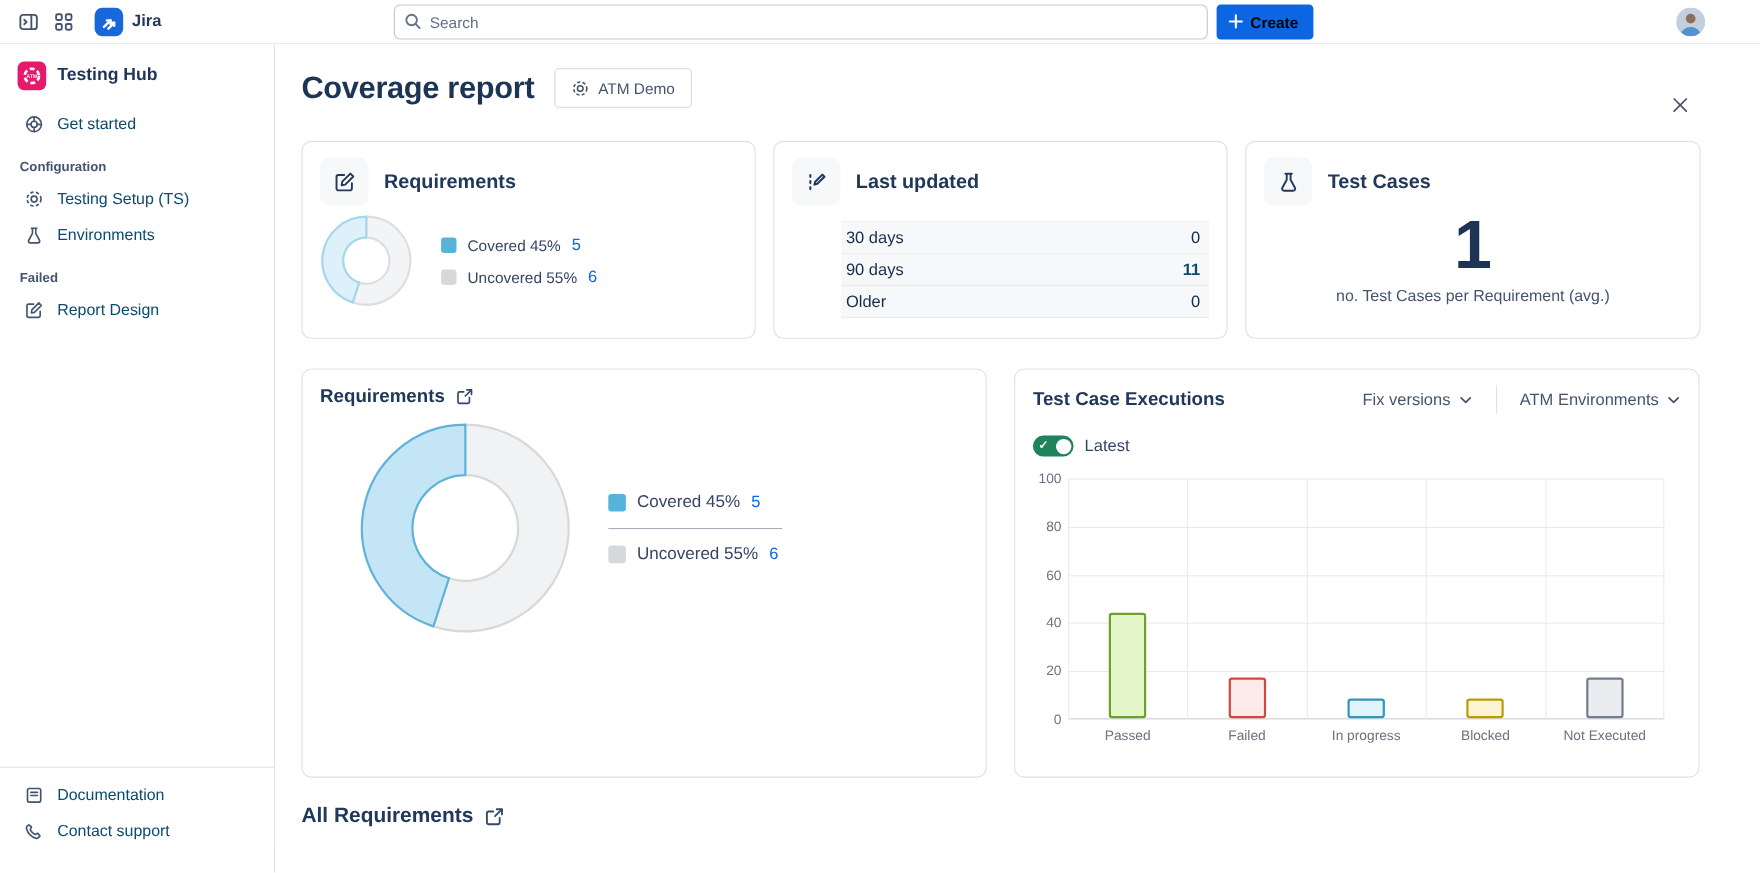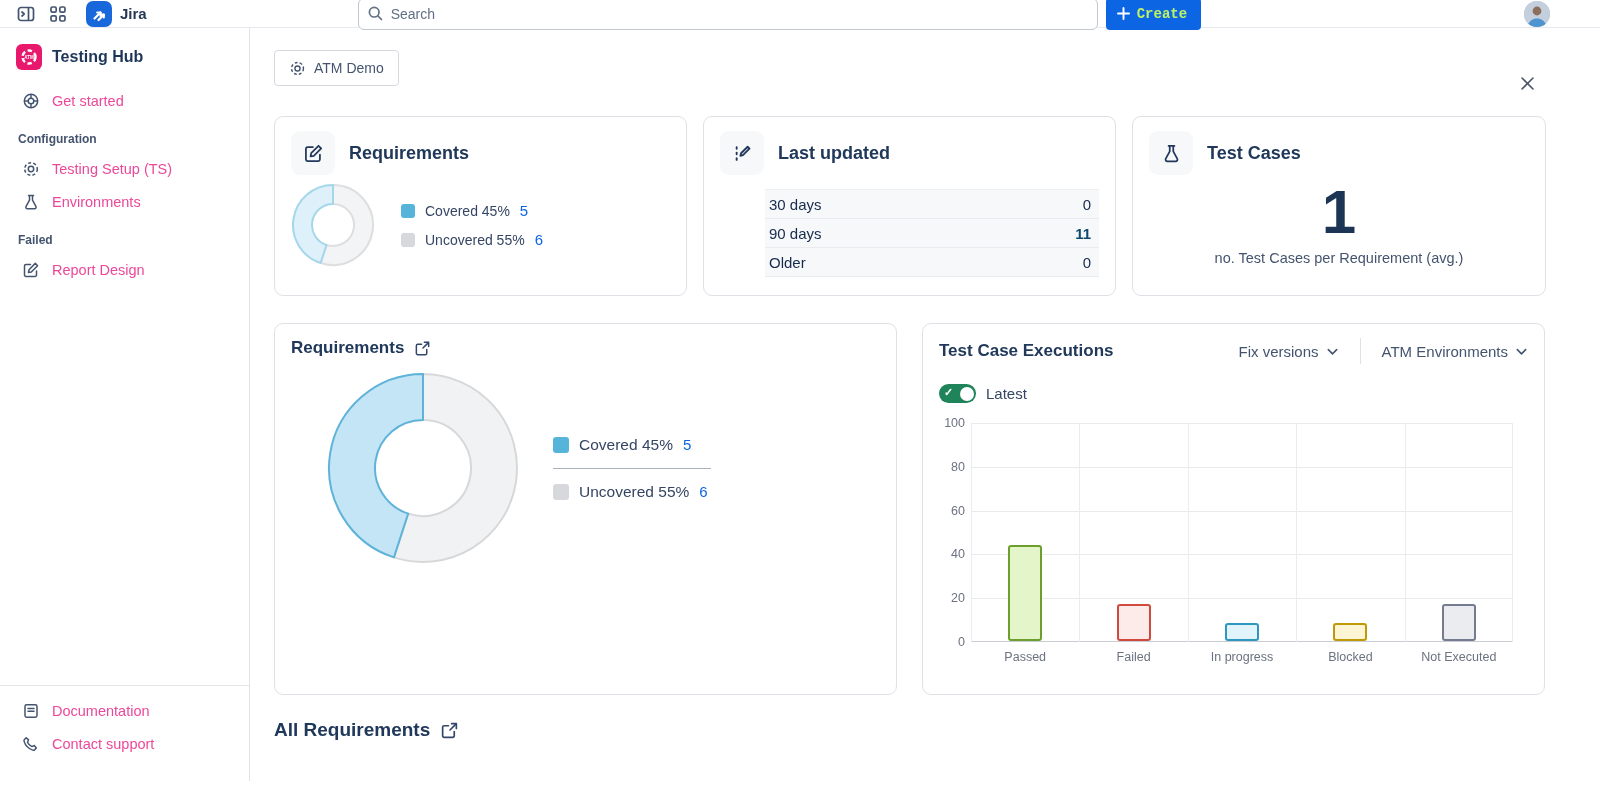--- a/index.html
+++ b/index.html
@@ -1,40 +1,40 @@
 <!DOCTYPE html>
 <html><head>
 <meta charset="utf-8">
 <style>
   * { margin:0; padding:0; box-sizing:border-box; }
   html,body { width:1600px; height:794px; overflow:hidden; background:#fff;
     font-family:"Liberation Sans", sans-serif; color:#172b4d; }
 
   
-  .topbar { height:28px; display:flex; align-items:center; border-bottom:1px solid #e7e9ee; padding:0 0 0 10px; background:#fff; }
+  .topbar { height:40px; display:flex; align-items:center; border-bottom:1px solid #e7e9ee; padding:0 0 0 10px; background:#fff; }
   .tb-iconbtn { width:32px; height:32px; border-radius:6px; display:flex; align-items:center; justify-content:center; cursor:pointer; }
   .tb-iconbtn svg { display:block; }
   .jira-logo { width:26px; height:26px; border-radius:7px; background:#1868db; margin-left:12px; display:flex; align-items:center; justify-content:center; }
   .jira-name { font-size:15px; font-weight:700; color:#253858; margin-left:8px; }
   .search-wrap { position:relative; margin-left:211px; }
   .search-input { width:740px; height:32px; border:1px solid #c1c7d0; border-radius:6px; padding:0 10px 0 32px;
     font-size:14px; color:#44546f; font-family:"Liberation Sans",sans-serif; outline:none; background:#fff; }
   .search-input::placeholder { color:#626f86; }
   .search-icon { position:absolute; left:9px; top:7px; }
-  .create-btn { margin-left:8px; height:32px; padding:0 14px 0 10px; background:#0c66e4; color:#bef264; border:none; border-radius:4px;
-    font-size:14px; font-weight:700; display:flex; align-items:center; gap:6px; cursor:pointer; font-family:Liberation Mono, monospace; }
+  .create-btn { margin-left:8px; height:32px; padding:0 14px 0 10px; background:#0c66e4; color:#000000; border:none; border-radius:4px;
+    font-size:14px; font-weight:700; display:flex; align-items:center; gap:6px; cursor:pointer; font-family:Liberation Sans, sans-serif; }
   .avatar { margin-left:auto; margin-right:50px; width:26px; height:26px; border-radius:50%; background:#b8c7d9; overflow:hidden; cursor:pointer; }
 
   
   .shell { display:flex; height:753px; }
   .sidebar { width:250px; border-right:1px solid #e1e3e8; position:relative; background:#fff; flex:none; }
   .sb-head { display:flex; align-items:center; gap:10px; padding:16px 16px 14px 16px; }
   .atm-logo { width:26px; height:26px; border-radius:6px; background:#e8186d; display:flex; align-items:center; justify-content:center; flex:none; }
   .sb-title { font-size:16px; font-weight:700; color:#1d3557; }
-  .sb-item { display:flex; align-items:center; gap:12px; padding:7px 16px; font-size:14.5px; color:#ec4899; cursor:pointer; border-radius:6px; margin:1px 6px; }
+  .sb-item { display:flex; align-items:center; gap:12px; padding:7px 16px; font-size:14.5px; color:#0c4a6e; cursor:pointer; border-radius:6px; margin:1px 6px; }
   .sb-item svg { flex:none; }
   .sb-section { font-size:12px; font-weight:700; color:#44546f; padding:14px 18px 6px 18px; }
   .sb-bottom { position:absolute; left:0; right:0; bottom:20px; border-top:1px solid #e4e6ea; padding-top:8px; background:#fff; }
 
   
   .main { position:relative; flex:1; padding:16px 0 0 24px; }
   .close-btn { position:absolute; top:44px; right:62px; width:22px; height:22px; display:flex; align-items:center; justify-content:center; cursor:pointer; }
   .page-head { display:flex; align-items:center; gap:18px; margin-top:6px; }
   .page-title { font-size:28px; font-weight:700; color:#1c3554; letter-spacing:-0.3px; }
   .proj-btn { height:36px; padding:0 14px; background:#fff; border:1px solid #d5d8dd; border-radius:4px; display:flex; align-items:center; gap:8px;
@@ -222,20 +222,21 @@
 
   <div class="main">
     <div class="close-btn">
       <svg width="15" height="15" viewBox="0 0 15 15" stroke="#4a5568" stroke-width="1.6" stroke-linecap="round">
           <line x1="2" y1="2" x2="13" y2="13"></line>
           <line x1="13" y1="2" x2="2" y2="13"></line>
         </svg>
     </div>
 
     <div class="page-head">
+      <h1 class="page-title">Coverage report</h1>
       <button class="proj-btn">
         <svg width="17" height="17" viewBox="0 0 18 18" fill="none" stroke="#44546f" stroke-width="1.5">
           <circle cx="9" cy="9" r="6.3" stroke-dasharray="3 2.2"></circle>
             <circle cx="9" cy="9" r="2.7"></circle>
         </svg>
         <span>ATM Demo</span>
       </button>
     </div>
 
     <div class="cards-row1">

